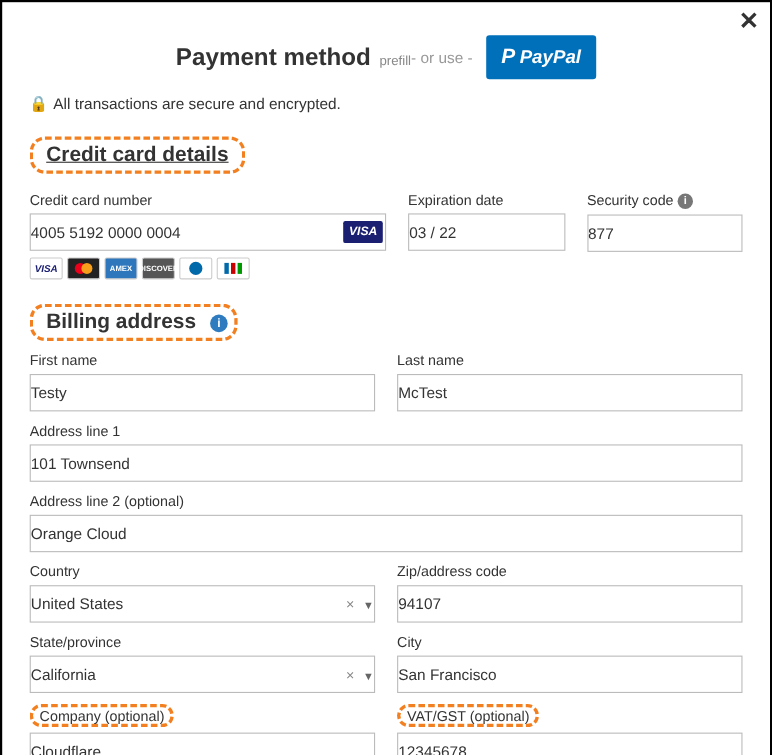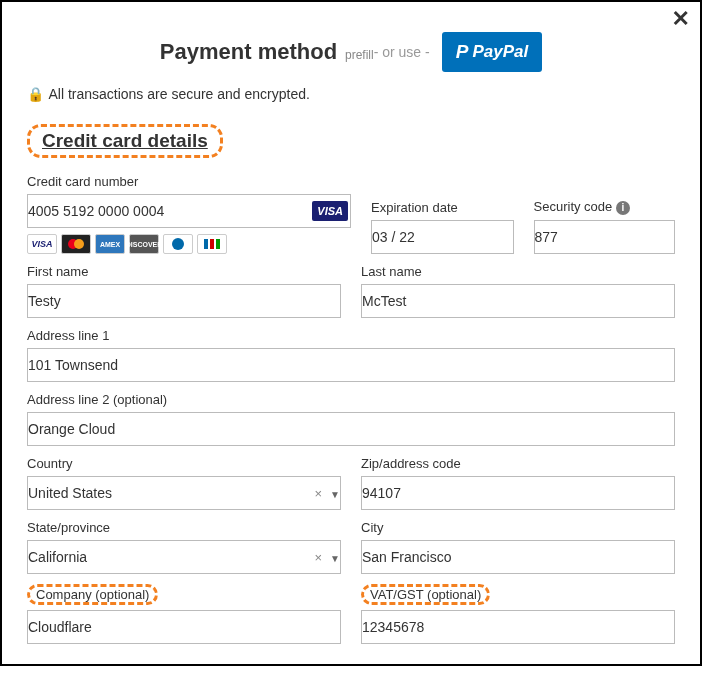--- a/index.html
+++ b/index.html
@@ -105,21 +105,20 @@
     font-size:10px;
     font-weight:bold;
     text-align:center;
     line-height:14px;
     vertical-align: middle;
   }
   .row {
     display: flex;
     gap: 20px;
     margin-top: 6px;
-    align-items: flex-end;
   }
   .field { flex: 1; display: flex; flex-direction: column; }
   .field-label {
     font-size: 13px;
     color: #333;
     margin-bottom: 5px;
     margin-top: 10px;
   }
   input.text, .select {
     border: 1px solid #bbb;
@@ -263,20 +262,26 @@
     <div class="field field-cvv">
       <label class="field-label">
         <span>Security code</span>
         <span class="info-badge-grey">i</span>
       </label>
       <input class="text" type="text" value="877" style="">
     </div>
   </div>
 
   
+  <div class="heading-wrap">
+    <span class="dashed-ring">
+      <span class="section-heading" style="text-decoration:none;">Billing address</span>
+      <span class="info-badge">i</span>
+    </span>
+  </div>
 
   <div class="half-row">
     <div class="field">
       <label class="field-label">First name</label>
       <input class="text" type="text" value="Testy" style="">
     </div>
     <div class="field">
       <label class="field-label">Last name</label>
       <input class="text" type="text" value="McTest" style="">
     </div>

